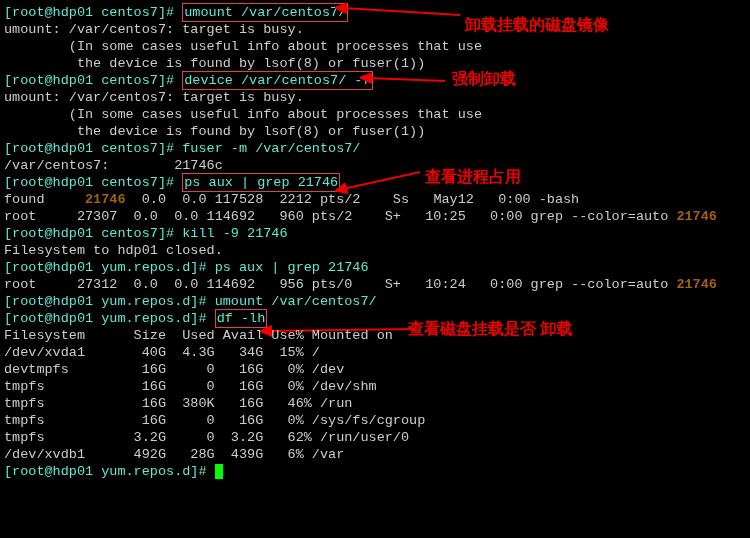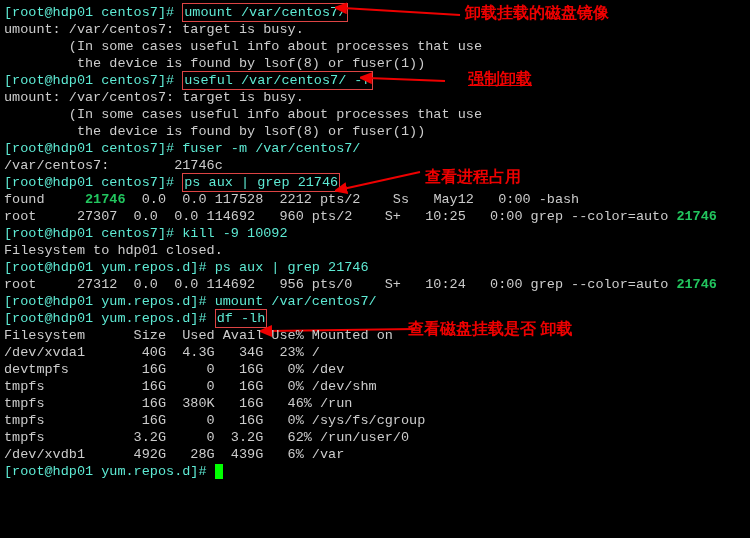--- a/index.html
+++ b/index.html
@@ -11,21 +11,21 @@
     line-height: 17px;
     color: #ccc;
     width: 750px;
     position: relative;
   }
   .line {
     white-space: pre;
     position: relative;
   }
   .white { color: #5eead4; text-align: right; }
-  .red { color: #22c55e; font-weight: bold; margin-top: 6px; }
+  .red { color: #a16207; font-weight: bold; margin-top: 6px; }
   .box {
     border: 1px solid #d44;
     display: inline-block;
     padding: 0 1px;
     margin: -1px 0;
   }
   .cursor {
     display: inline-block;
     width: 8px;
     height: 15px;
@@ -51,36 +51,36 @@
 <div class="line"><span class="white">[root@hdp01 centos7]# </span><span class="box"><span class="white">umount /var/centos7/</span></span></div>
 
 <svg class="arrow" style="left:335px; top:0px;" width="130" height="22">
   <defs>
       <marker id="ah1" markerWidth="8" markerHeight="8" refX="2" refY="3" orient="auto">
         <path d="M0,0 L0,6 L7,3 z" fill="#e00"></path>
       </marker>
     </defs>
   <line x1="125" y1="15" x2="8" y2="8" stroke="#e00" stroke-width="2" marker-end="url(#ah1)"></line>
 </svg>
-<div class="annotation" style="left:465px; top:4px;">卸载挂载的磁盘镜像</div>
+<div class="annotation" style="left:465px; top:16px;">卸载挂载的磁盘镜像</div>
 
 <div class="line"><span>umount: /var/centos7: target is busy.</span></div>
 <div class="line"><span>        (In some cases useful info about processes that use</span></div>
 <div class="line"><span>         the device is found by lsof(8) or fuser(1))</span></div>
 
-<div class="line"><span class="white">[root@hdp01 centos7]# </span><span class="box"><span class="white">useful /var/centos7/ -f</span></span></div>
+<div class="line"><span class="white">[root@hdp01 centos7]# </span><span class="box"><span class="white">device /var/centos7/ -f</span></span></div>
 <svg class="arrow" style="left:360px; top:68px;" width="90" height="22">
   <defs>
       <marker id="ah2" markerWidth="8" markerHeight="8" refX="2" refY="3" orient="auto">
         <path d="M0,0 L0,6 L7,3 z" fill="#e00"></path>
       </marker>
     </defs>
   <line x1="85" y1="13" x2="8" y2="10" stroke="#e00" stroke-width="2" marker-end="url(#ah2)"></line>
 </svg>
-<div class="annotation" style="left:468px; top:70px;text-decoration:underline;">强制卸载</div>
+<div class="annotation" style="left:452px; top:70px;">强制卸载</div>
 
 <div class="line"><span>umount: /var/centos7: target is busy.</span></div>
 <div class="line"><span>        (In some cases useful info about processes that use</span></div>
 <div class="line"><span>         the device is found by lsof(8) or fuser(1))</span></div>
 
 <div class="line"><span class="white">[root@hdp01 centos7]# </span><span class="white">fuser -m /var/centos7/</span></div>
 <div class="line"><span>/var/centos7:        21746c</span></div>
 
 <div class="line"><span class="white">[root@hdp01 centos7]# </span><span class="box"><span class="white">ps aux | grep 21746</span></span></div>
 <svg class="arrow" style="left:335px; top:166px;" width="90" height="30">
@@ -89,41 +89,41 @@
         <path d="M0,0 L0,6 L7,3 z" fill="#e00"></path>
       </marker>
     </defs>
   <line x1="85" y1="6" x2="8" y2="23" stroke="#e00" stroke-width="2" marker-end="url(#ah3)"></line>
 </svg>
 <div class="annotation" style="left:425px; top:168px;">查看进程占用</div>
 
 <div class="line"><span>found     </span><span class="red">21746</span><span>  0.0  0.0 117528  2212 pts/2    Ss   May12   0:00 -bash</span></div>
 <div class="line"><span>root     27307  0.0  0.0 114692   960 pts/2    S+   10:25   0:00 grep --color=auto </span><span class="red">21746</span></div>
 
-<div class="line"><span class="white">[root@hdp01 centos7]# </span><span class="white">kill -9 10092</span></div>
+<div class="line"><span class="white">[root@hdp01 centos7]# </span><span class="white">kill -9 21746</span></div>
 <div class="line"><span>Filesystem to hdp01 closed.</span></div>
 
 <div class="line"><span class="white">[root@hdp01 yum.repos.d]# </span><span class="white">ps aux | grep 21746</span></div>
 <div class="line"><span>root     27312  0.0  0.0 114692   956 pts/0    S+   10:24   0:00 grep --color=auto </span><span class="red">21746</span></div>
 
 <div class="line"><span class="white">[root@hdp01 yum.repos.d]# </span><span class="white">umount /var/centos7/</span></div>
 
 <div class="line"><span class="white">[root@hdp01 yum.repos.d]# </span><span class="box"><span class="white">df -lh</span></span></div>
 <svg class="arrow" style="left:260px; top:319px;" width="160" height="22">
   <defs>
       <marker id="ah4" markerWidth="8" markerHeight="8" refX="2" refY="3" orient="auto">
         <path d="M0,0 L0,6 L7,3 z" fill="#e00"></path>
       </marker>
     </defs>
   <line x1="155" y1="10" x2="8" y2="12" stroke="#e00" stroke-width="2" marker-end="url(#ah4)"></line>
 </svg>
 <div class="annotation" style="left:408px; top:320px;">查看磁盘挂载是否 卸载</div>
 
 <div class="line"><span>Filesystem      Size  Used Avail Use% Mounted on</span></div>
-<div class="line"><span>/dev/xvda1       40G  4.3G   34G  23% /</span></div>
+<div class="line"><span>/dev/xvda1       40G  4.3G   34G  15% /</span></div>
 <div class="line"><span>devtmpfs         16G     0   16G   0% /dev</span></div>
 <div class="line"><span>tmpfs            16G     0   16G   0% /dev/shm</span></div>
 <div class="line"><span>tmpfs            16G  380K   16G   46% /run</span></div>
 <div class="line"><span>tmpfs            16G     0   16G   0% /sys/fs/cgroup</span></div>
 <div class="line"><span>tmpfs           3.2G     0  3.2G   62% /run/user/0</span></div>
 <div class="line"><span>/dev/xvdb1      492G   28G  439G   6% /var</span></div>
 
 <div class="line"><span class="white">[root@hdp01 yum.repos.d]# </span><span class="cursor"></span></div>
 
 </body></html>

